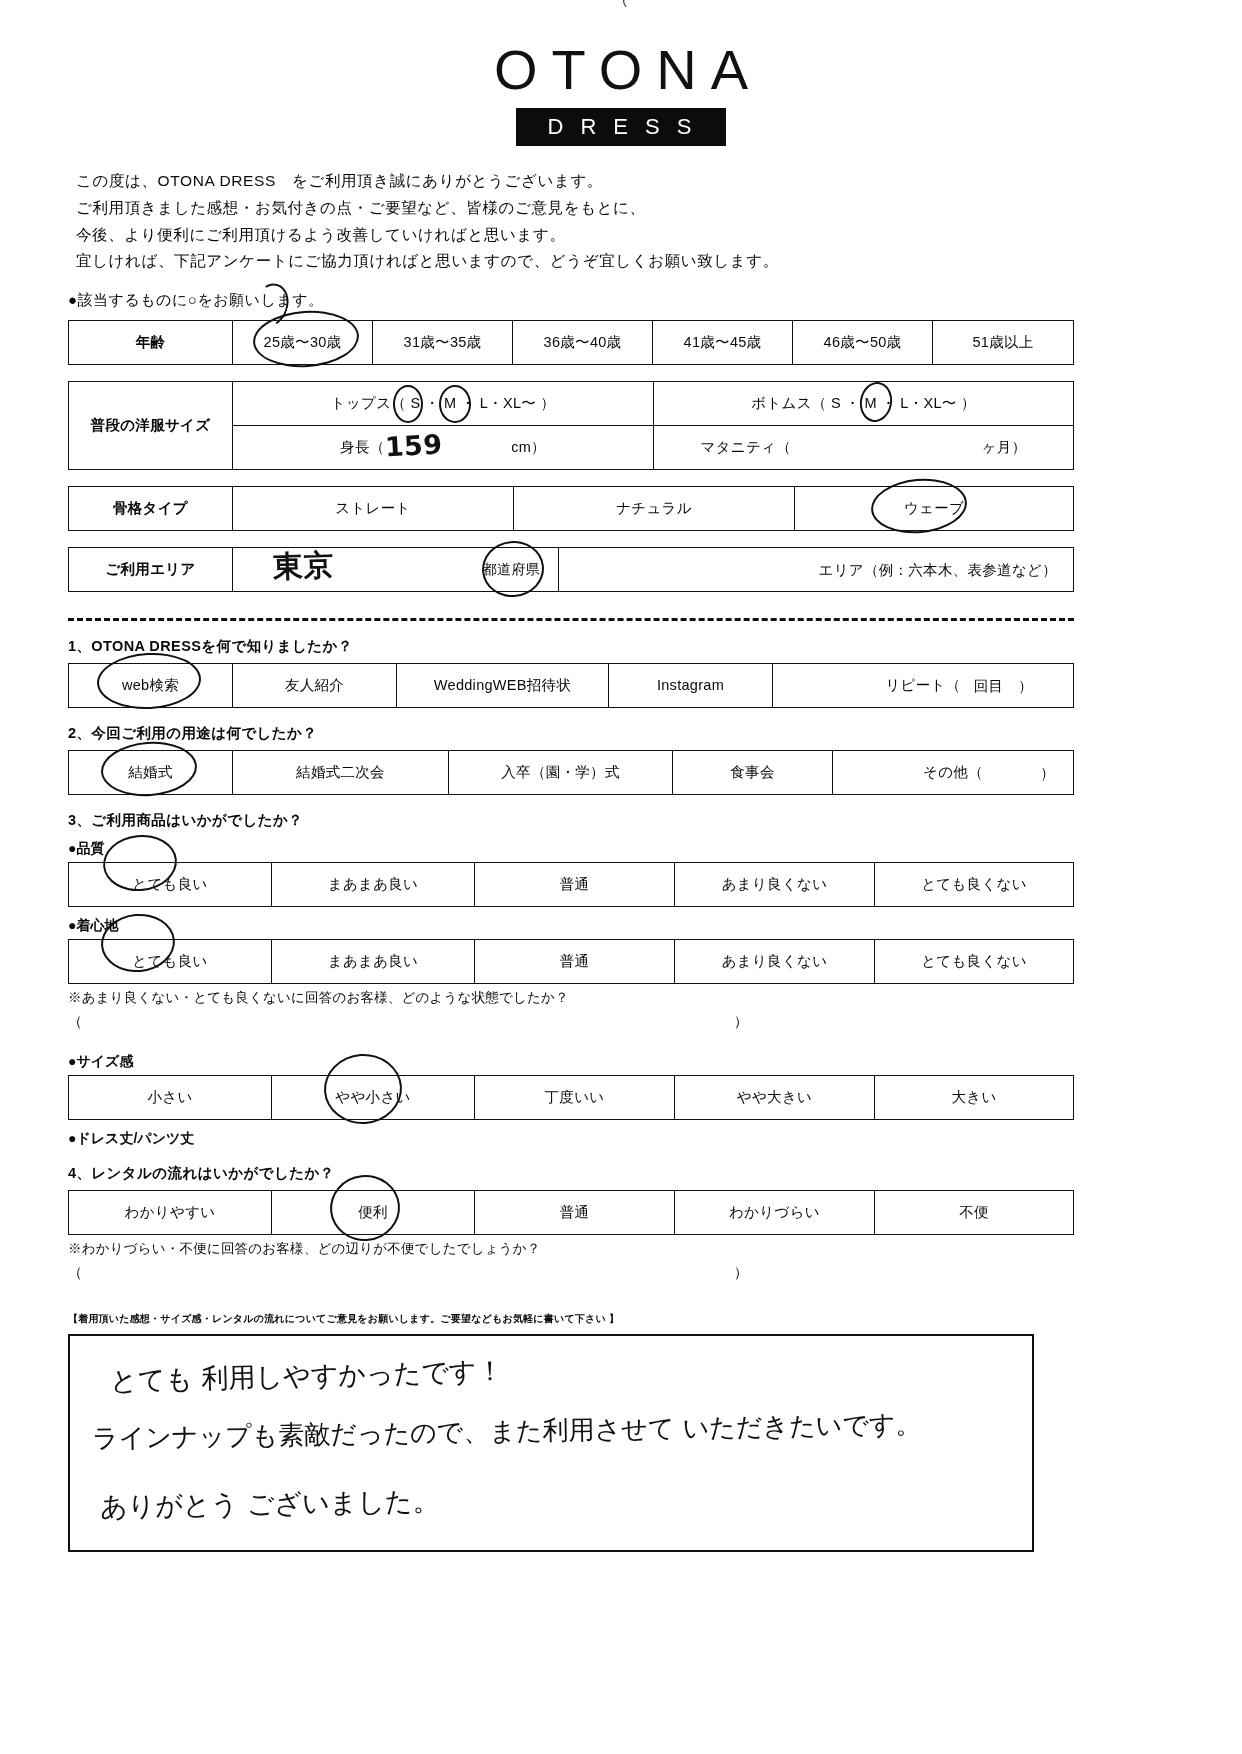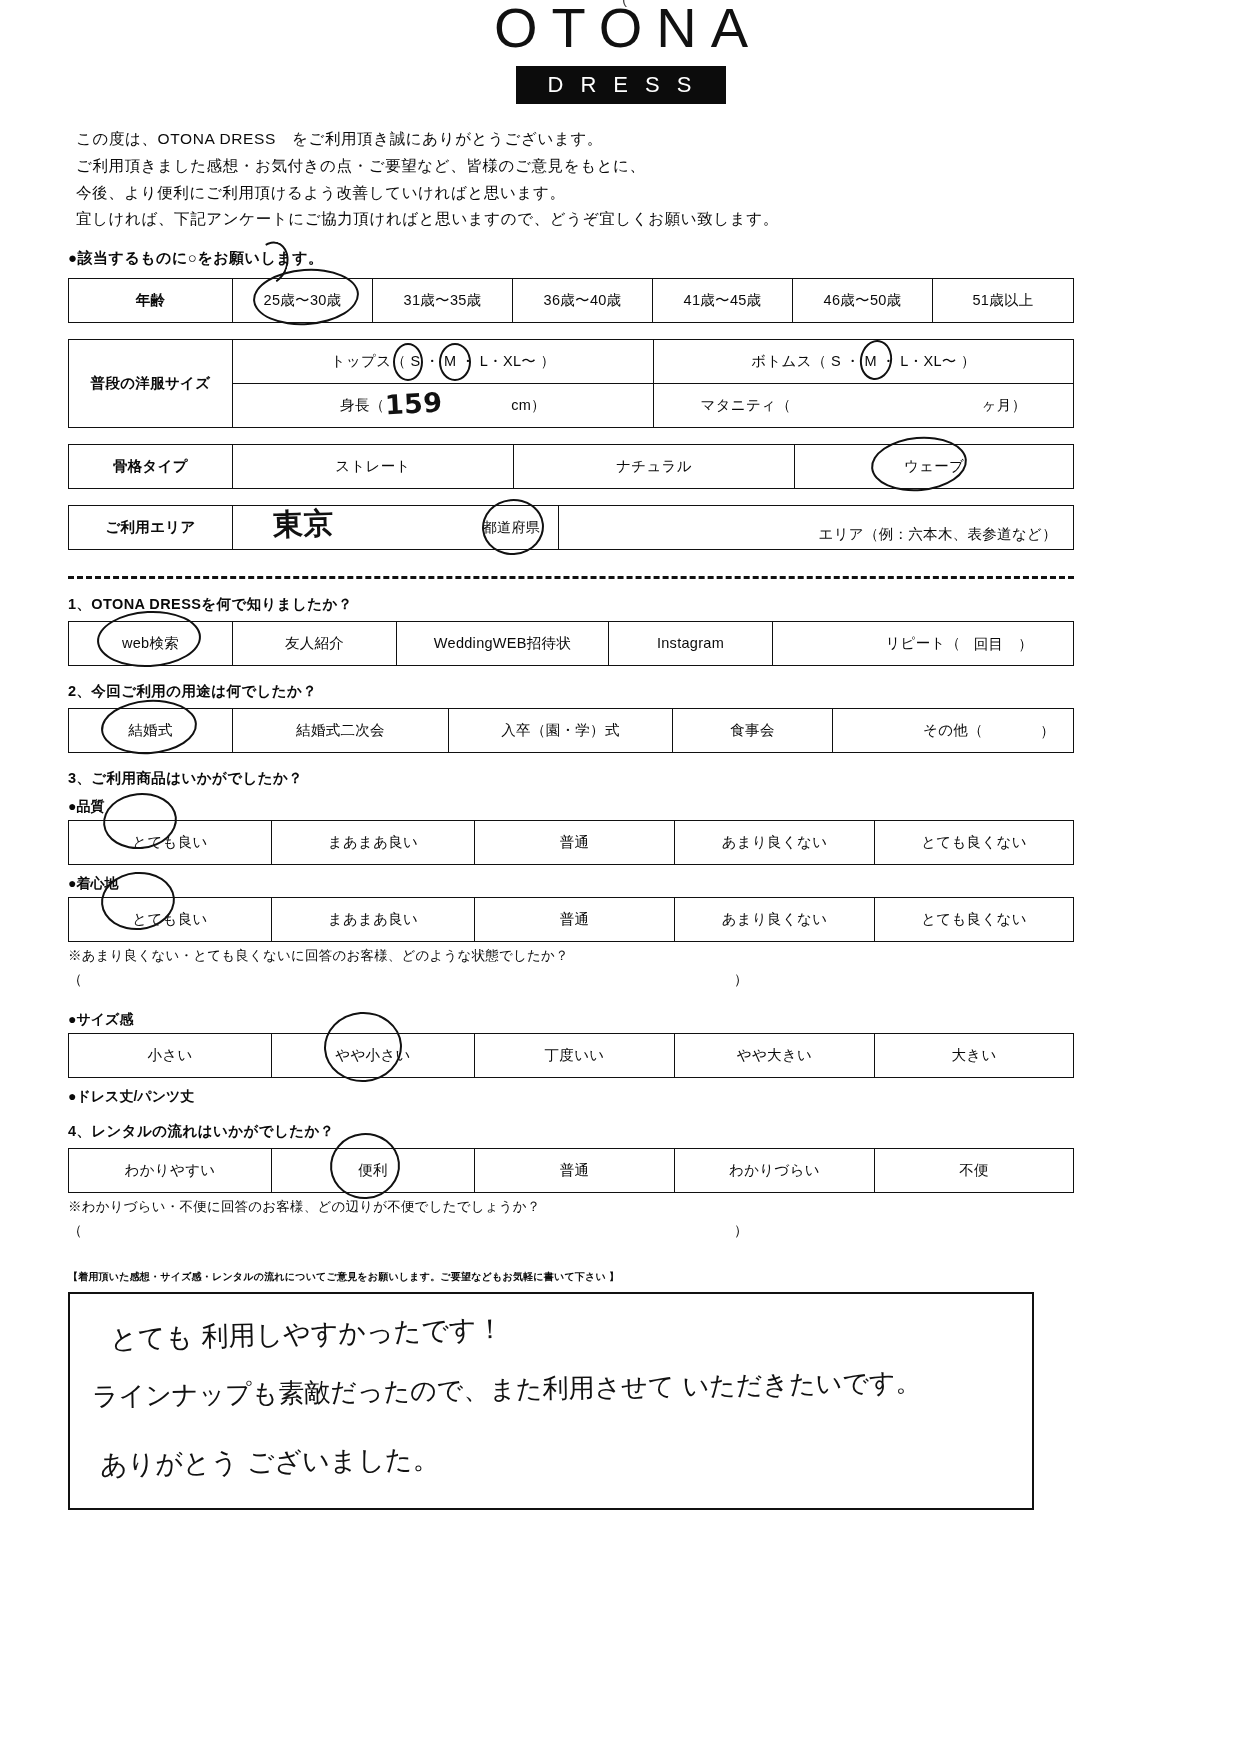--- a/index.html
+++ b/index.html
@@ -8,36 +8,36 @@
     width:1242px; height:1754px;
     background:#ffffff;
     font-family:"Liberation Sans", sans-serif;
     color:#0a0a0a;
     position:relative;
     overflow:hidden;
   }
   .page { position:relative; width:1242px; height:1754px; padding:0; }
 
   
-  .logo-wrap { text-align:center; }
+  .logo-wrap { text-align:center; padding-top:42px; }
   .logo-otona {
     font-size:56px; letter-spacing:14px; font-weight:400;
     line-height:1.0; color:#111; font-family:"Liberation Sans", sans-serif;
     padding-left:14px;
   }
   .logo-dress {
     display:inline-block; background:#0c0c0c; color:#fff;
     letter-spacing:17px; font-size:22px; padding:7px 18px 7px 32px;
     margin-top:10px; line-height:1.1;
   }
 
   
   .intro { margin:22px 0 0 76px; font-size:15.5px; line-height:1.72; letter-spacing:.6px; }
 
-  .sec-head { margin:16px 0 10px 68px; font-size:15px; font-weight:bold; letter-spacing:.5px; position:relative; }
+  .sec-head { margin:16px 0 10px 68px; font-size:15px; font-weight:normal; letter-spacing:.5px; position:relative; }
   .q-head { margin:16px 0 7px 68px; font-size:14.5px; font-weight:bold; letter-spacing:.4px; }
   .sub-note { margin:5px 0 0 68px; font-size:13.5px; letter-spacing:.2px; }
   .paren-line { margin:6px 0 0 68px; font-size:14px; position:relative; width:1006px; }
   .paren-line .rp { position:absolute; left:666px; top:0; }
   .bullet-label { margin:10px 0 4px 68px; font-size:14px; font-weight:bold; position:relative; }
 
   
   table.grid {
     border-collapse:collapse; margin-left:68px; width:1006px;
     table-layout:fixed;
@@ -179,21 +179,21 @@
   <table class="grid">
     <tbody>
         <tr>
       <td class="lab" style="width:164px">ご利用エリア</td>
       <td style="width:326px">
         <span class="hand" style="left:40px; top:-2px; font-size:30px; transform:rotate(-2deg);">東京</span>
         <span style="position:absolute; right:18px; top:13px; font-size:14px;">都道府県</span>
         <span class="circ" style="right:14px; top:-7px; width:62px; height:56px; transform:rotate(-6deg);"></span>
       </td>
       <td class="left">
-        <span style="position:absolute; right:16px; top:19px; font-size:14.5px;">エリア（例：六本木、表参道など）</span>
+        <span style="position:absolute; right:16px; top:13px; font-size:14.5px;">エリア（例：六本木、表参道など）</span>
       </td>
     </tr>
   </tbody>
     </table>
 
   <div class="dashed">
     <span class="tick">(</span>
   </div>
 
   <div class="q-head">1、OTONA DRESSを何で知りましたか？</div>

